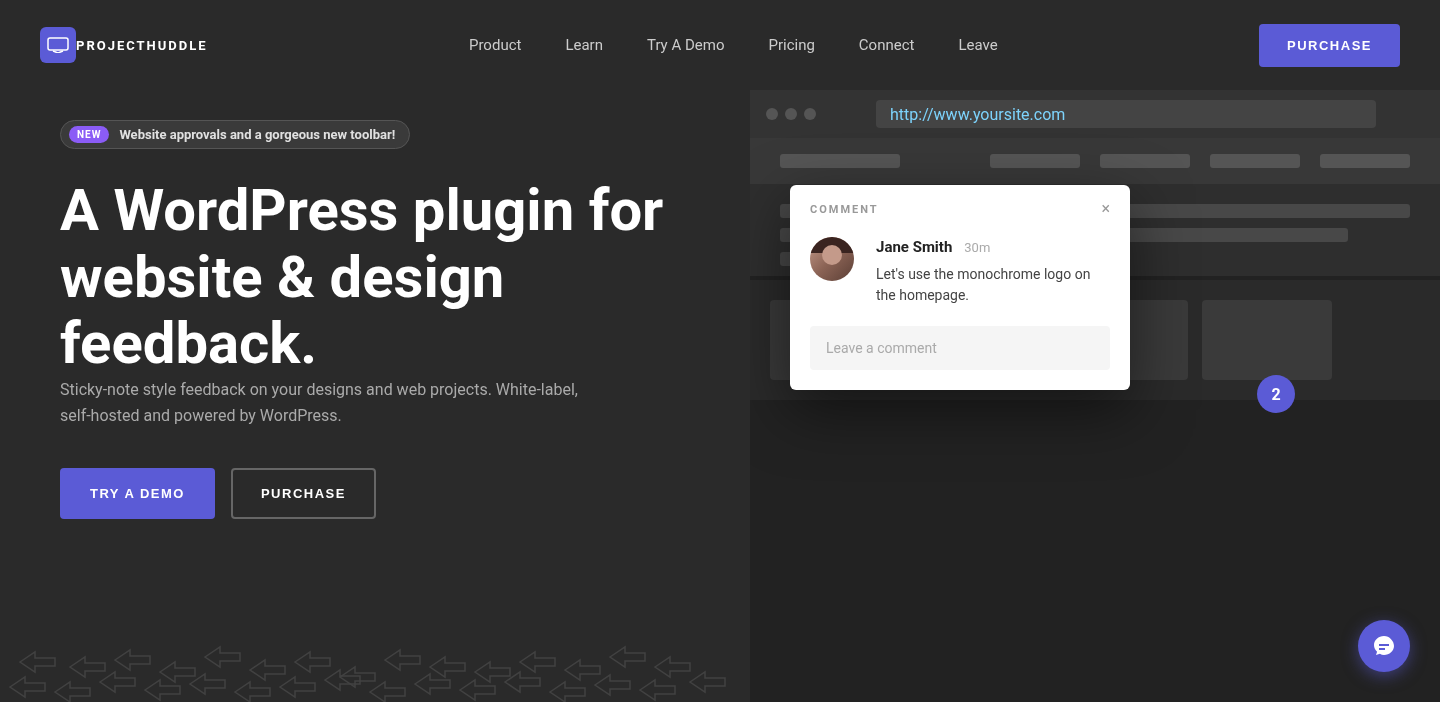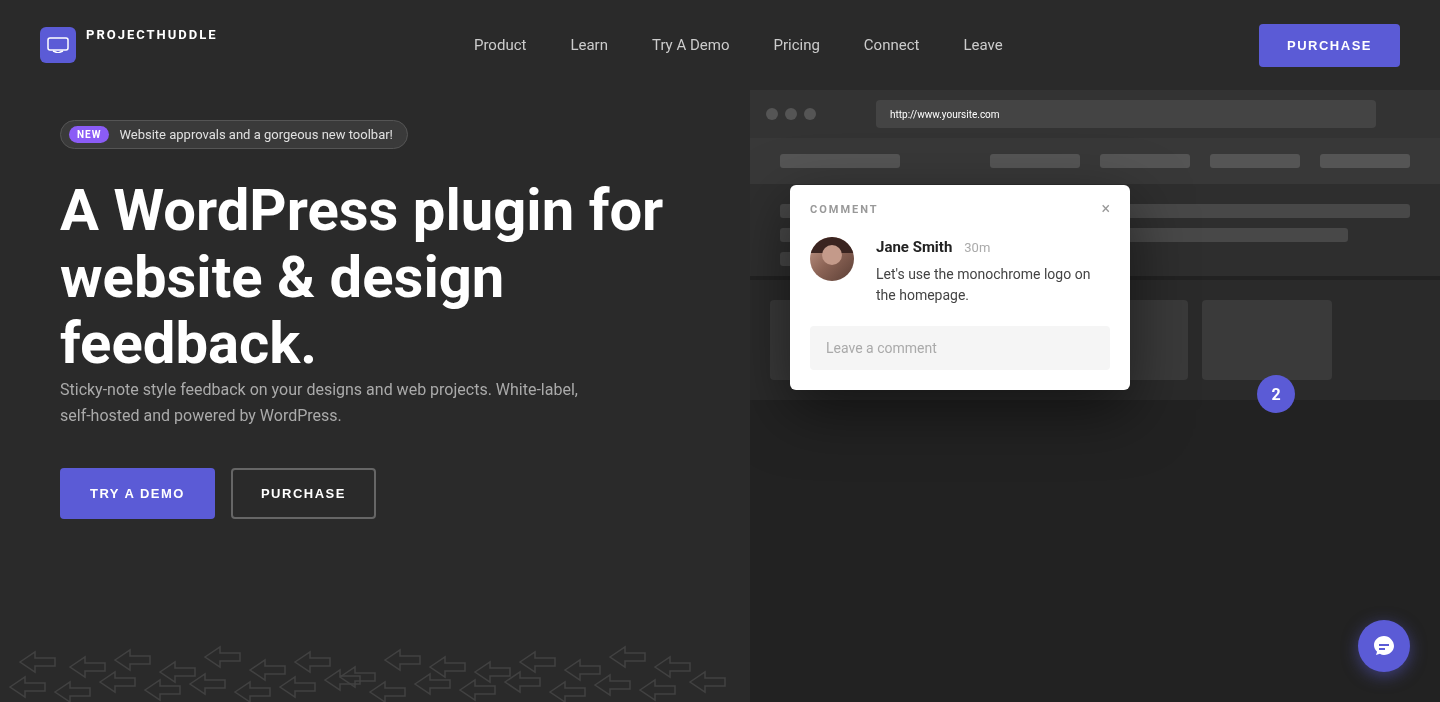--- a/index.html
+++ b/index.html
@@ -19,22 +19,21 @@
       align-items: center;
       justify-content: space-between;
       padding: 0 40px;
       height: 90px;
       background: #2a2a2a;
       position: relative;
       z-index: 10;
     }
     .navbar-logo {
       display: flex;
-      align-items: flex-start;
-      gap: 10px;
+      align-items: center;
     }
     .logo-icon {
       width: 36px;
       height: 36px;
       background: #5b5bd6;
       border-radius: 6px;
       display: flex;
       align-items: center;
       justify-content: center;
     }
@@ -102,21 +101,21 @@
       color: #fff;
       font-size: 10px;
       font-weight: 700;
       letter-spacing: 1px;
       padding: 3px 8px;
       border-radius: 10px;
     }
     .new-badge-text {
       font-size: 13px;
       color: #e0e0e0;
-      font-weight: 400;
+      font-weight: 700;
     }
     .hero-title {
       font-size: 58px;
       font-weight: 700;
       line-height: 1.15;
       color: #fff;
     }
     .hero-subtitle {
       font-size: 16px;
       color: #aaa;
@@ -179,22 +178,22 @@
       background: #555;
     }
     .browser-url {
       flex: 1;
       background: #444;
       border-radius: 4px;
       height: 28px;
       display: flex;
       align-items: center;
       padding: 0 14px;
-      font-size: 10px;
-      color: #ffffff;
+      font-size: 16px;
+      color: #7dd3fc;
       max-width: 500px;
       margin: 4px auto;
     }
 
     
     .site-content {
       background: #2e2e2e;
       position: relative;
     }
     .site-nav-mock {

